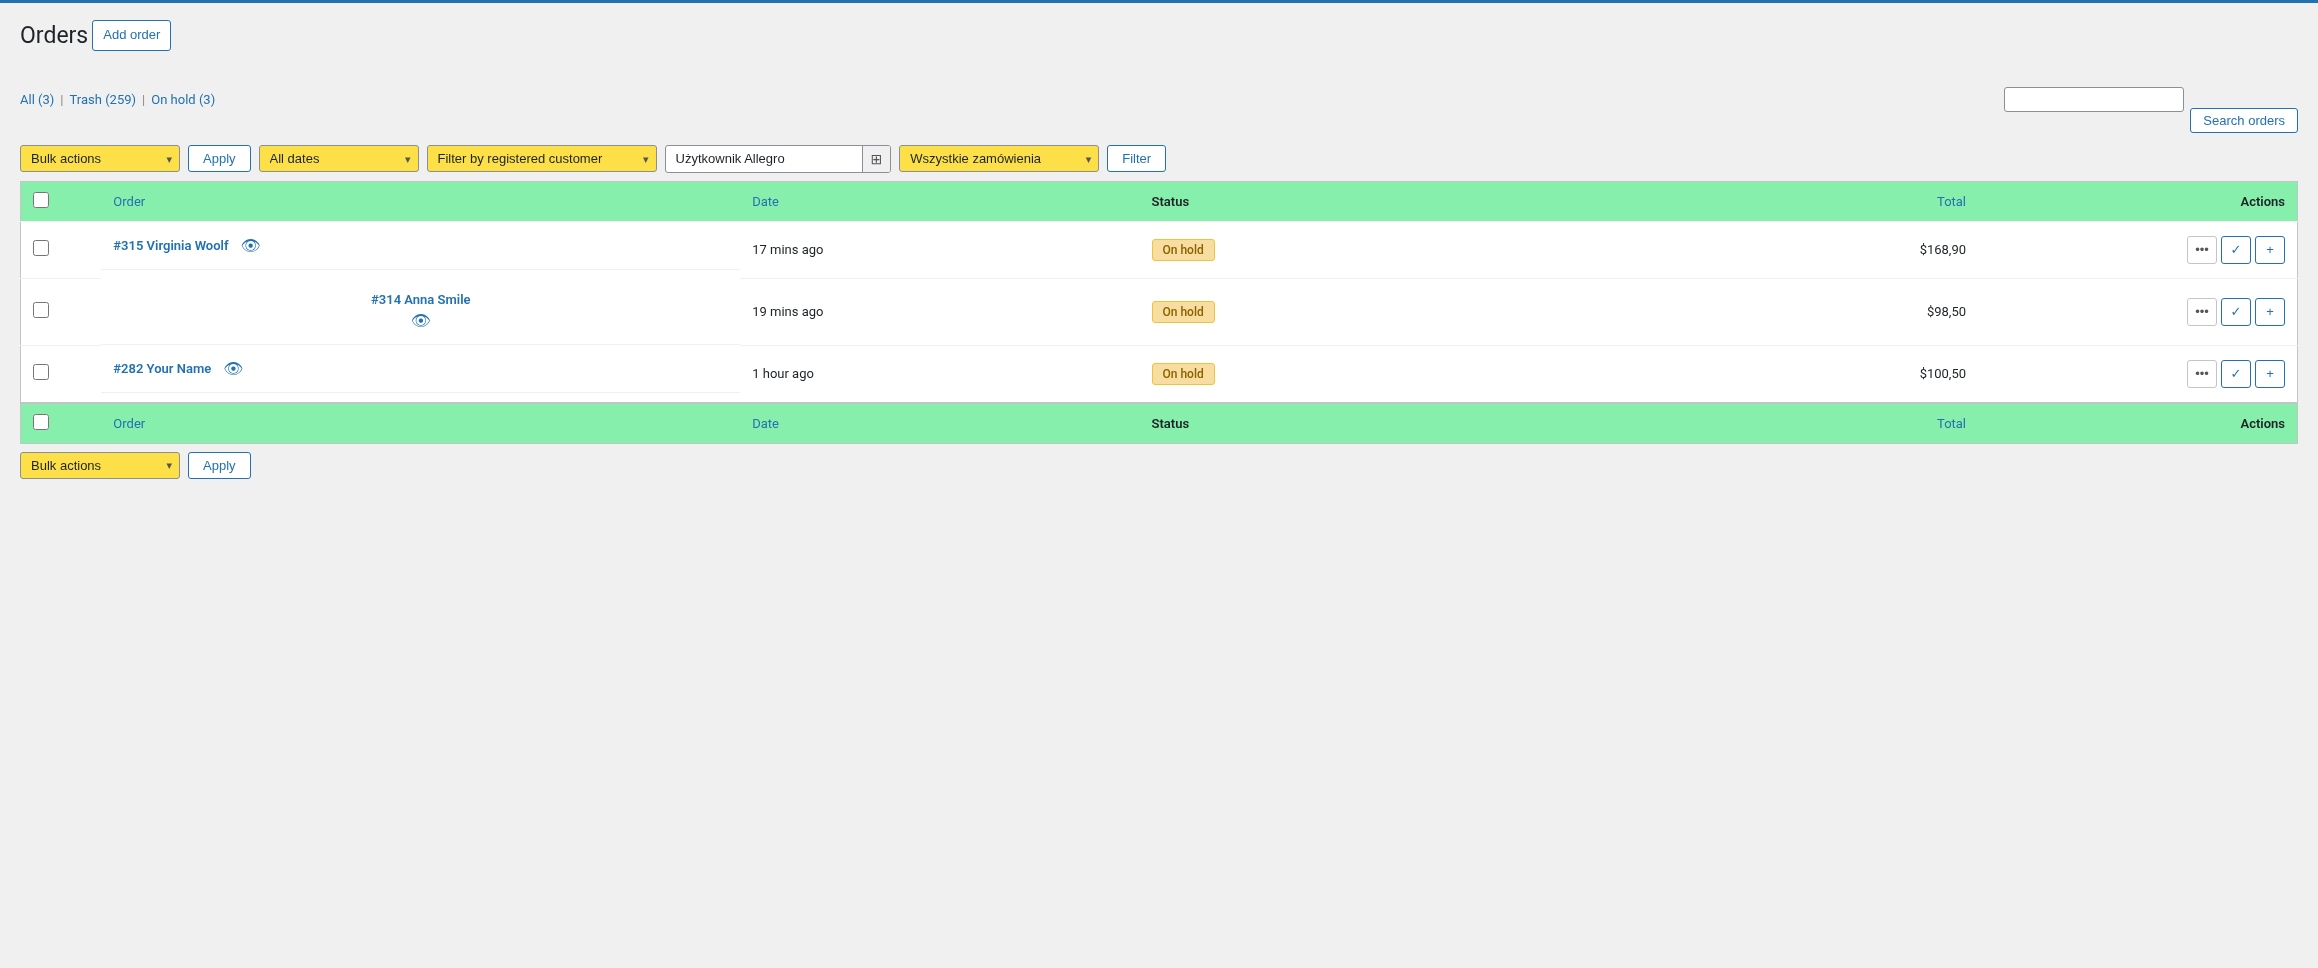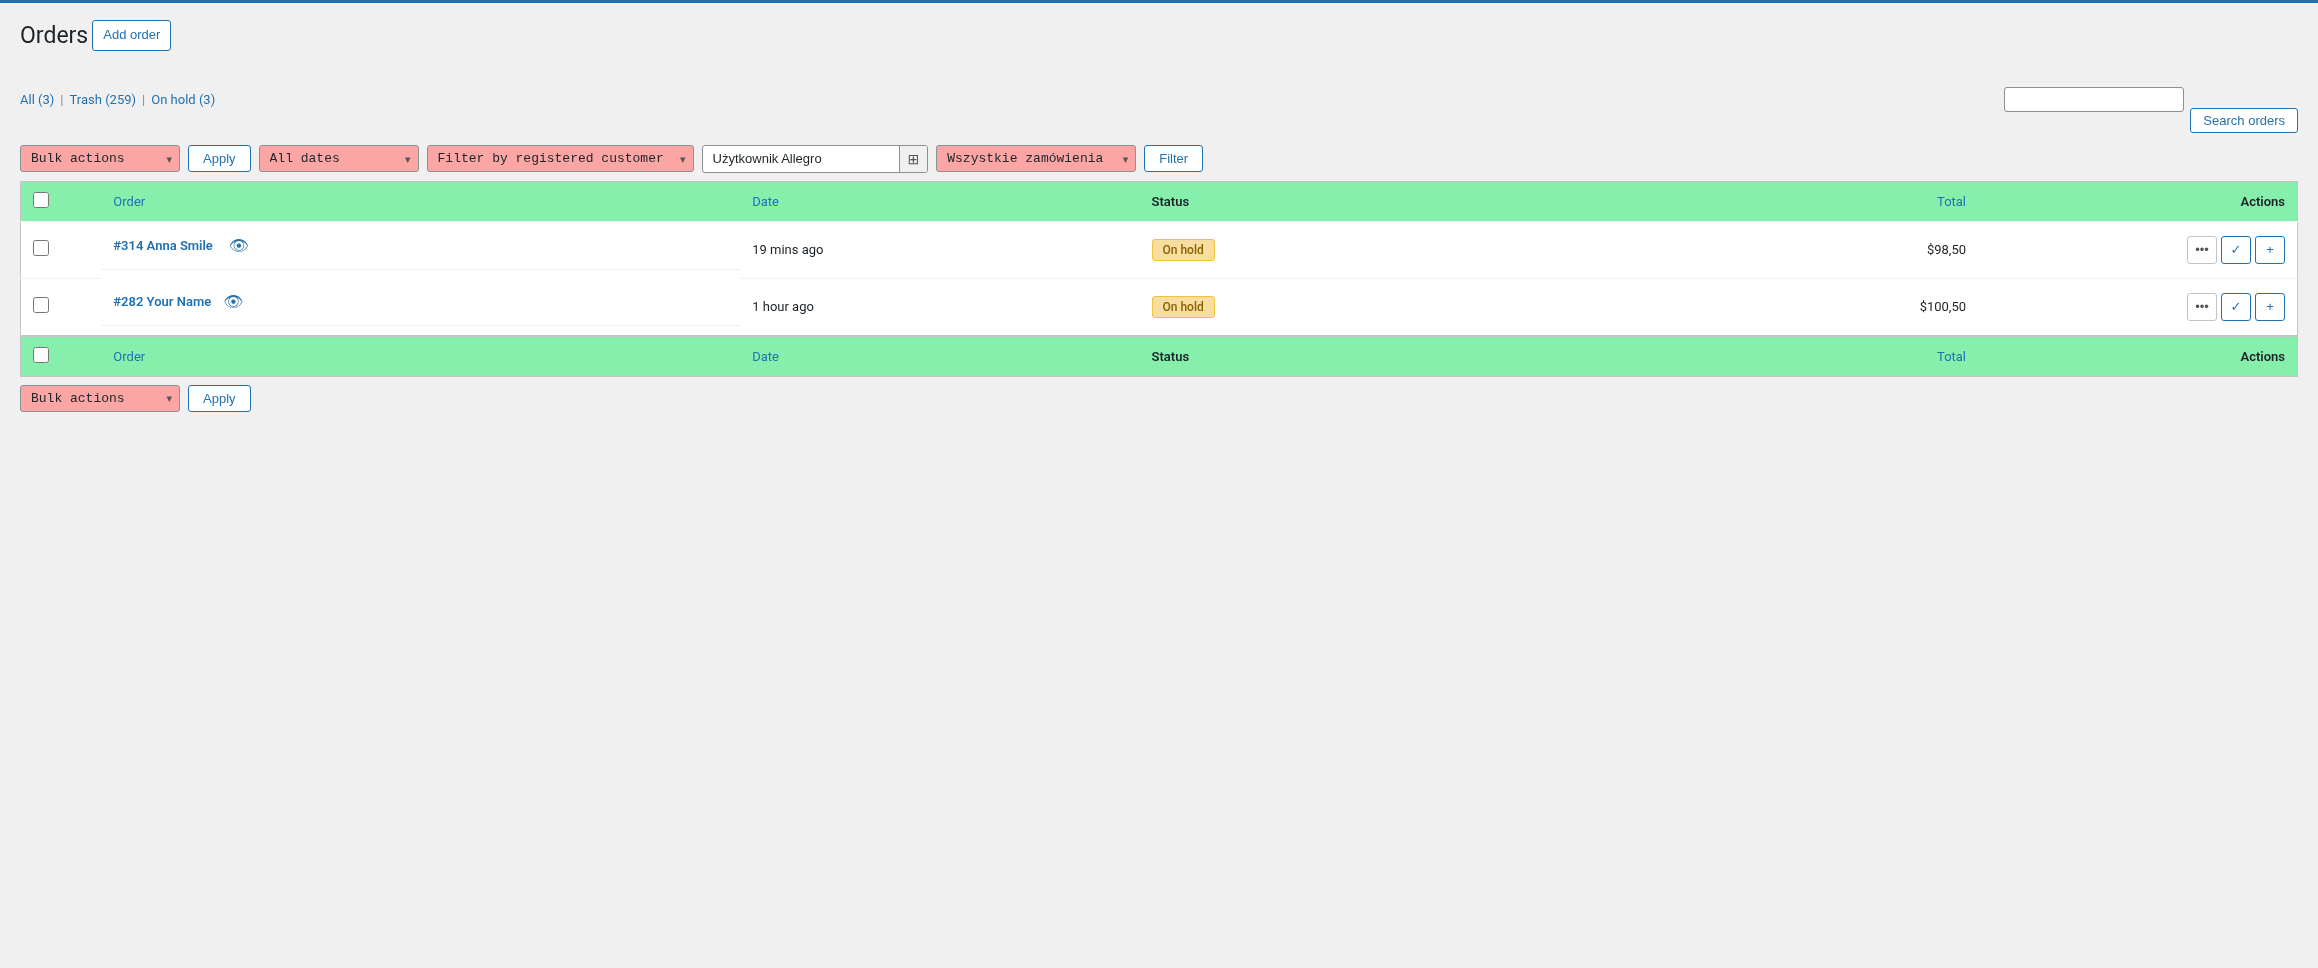--- a/index.html
+++ b/index.html
@@ -84,27 +84,26 @@
     .select-wrapper {
       position: relative;
       display: inline-block;
     }
 
     .filter-select {
       appearance: none;
       -webkit-appearance: none;
       border: 1px solid #8c8f94;
       border-radius: 3px;
-      background: #fca5a5;
+      background: #fde047;
       padding: 5px 28px 5px 10px;
       font-size: 13px;
       color: #1d2327;
       cursor: pointer;
       min-width: 160px;
-      font-family: Liberation Mono, monospace;
     }
 
     .filter-select.wide { min-width: 230px; }
     .filter-select.medium { min-width: 200px; }
 
     .select-arrow {
       position: absolute;
       right: 8px;
       top: 50%;
       transform: translateY(-50%);
@@ -374,25 +373,46 @@
       <th class="status-col no-link">Status</th>
       <th class="total-col" style="text-align:right;">
         <a href="#" style="color:#2271b1;text-decoration:none;">
           <span>Total</span>
         </a>
       </th>
       <th class="actions-col no-link" style="text-align:right;">Actions</th>
     </tr>
   </thead>
   <tbody id="orders-tbody">
+  <tr>
+    <td class="check-col">
+      <input type="checkbox" style="">
+    </td>
+    <td class="order-cell" style="display:flex;align-items:center;gap:12px;padding:14px 12px;">
+      <a href="#">#315 Virginia Woolf</a>
+      <span class="eye-icon" title="Preview">👁</span>
+    </td>
+    <td style="padding:14px 12px;">17 mins ago</td>
+    <td style="padding:14px 12px;">
+      <span class="status-badge">On hold</span>
+    </td>
+    <td style="text-align:right;padding:14px 12px;">$168,90</td>
+    <td style="padding:14px 12px;">
+      <div class="action-buttons">
+        <button class="action-btn" title="More actions">•••</button>
+        <button class="action-btn complete" title="Complete">✓</button>
+        <button class="action-btn add" title="Add">+</button>
+      </div>
+    </td>
+  </tr>
       <tr>
     <td class="check-col">
       <input type="checkbox" style="">
     </td>
-    <td class="order-cell" style="display:flex;align-items:center;gap:16px;padding:14px 12px;">
+    <td class="order-cell" style="display:flex;align-items:center;gap:4px;padding:14px 12px;flex-direction:column;">
       <a href="#">#314 Anna Smile</a>
       <span class="eye-icon" title="Preview">👁</span>
     </td>
     <td style="padding:14px 12px;">19 mins ago</td>
     <td style="padding:14px 12px;">
       <span class="status-badge">On hold</span>
     </td>
     <td style="text-align:right;padding:14px 12px;">$98,50</td>
     <td style="padding:14px 12px;">
       <div class="action-buttons">

